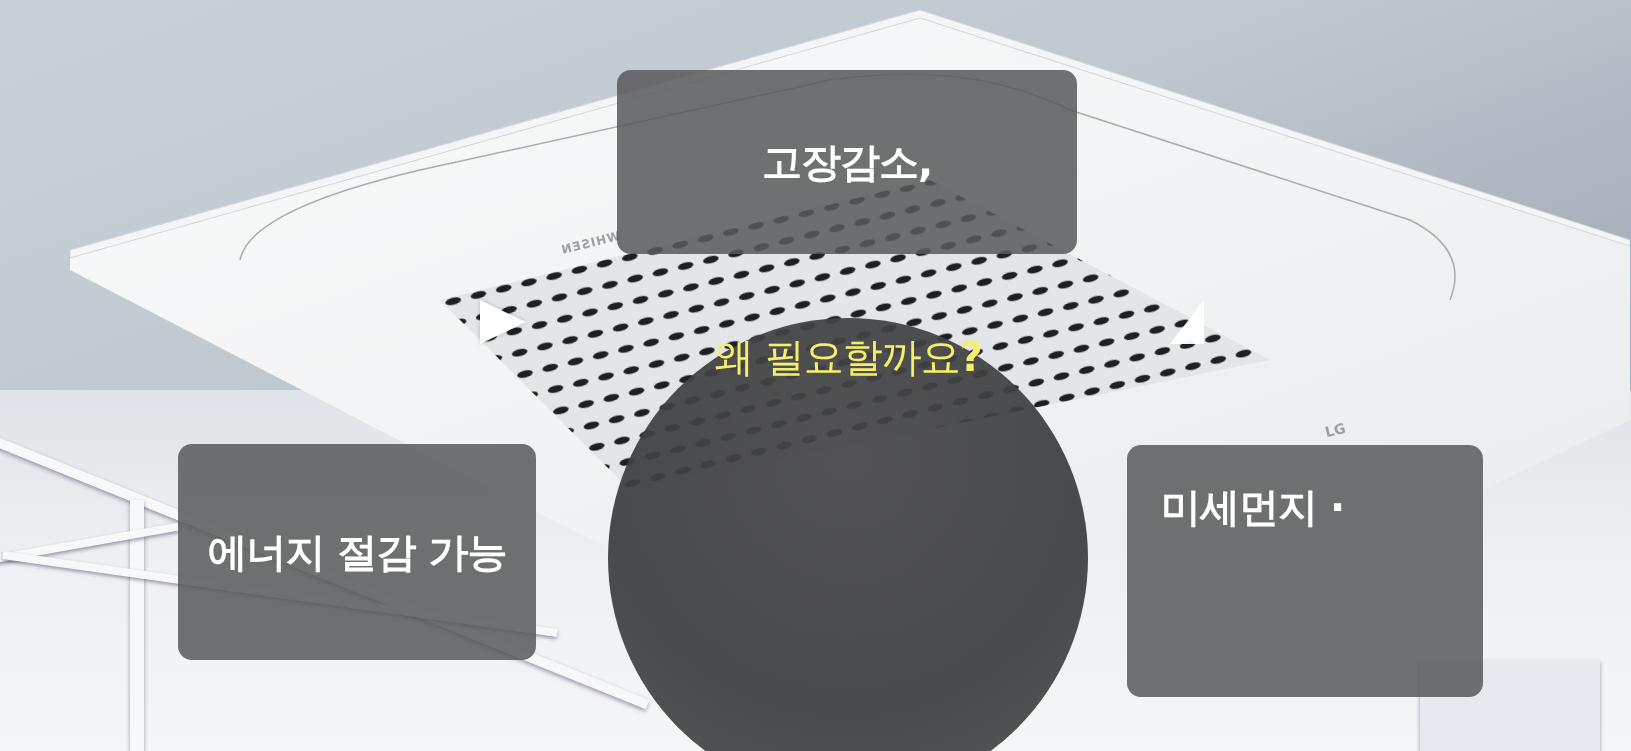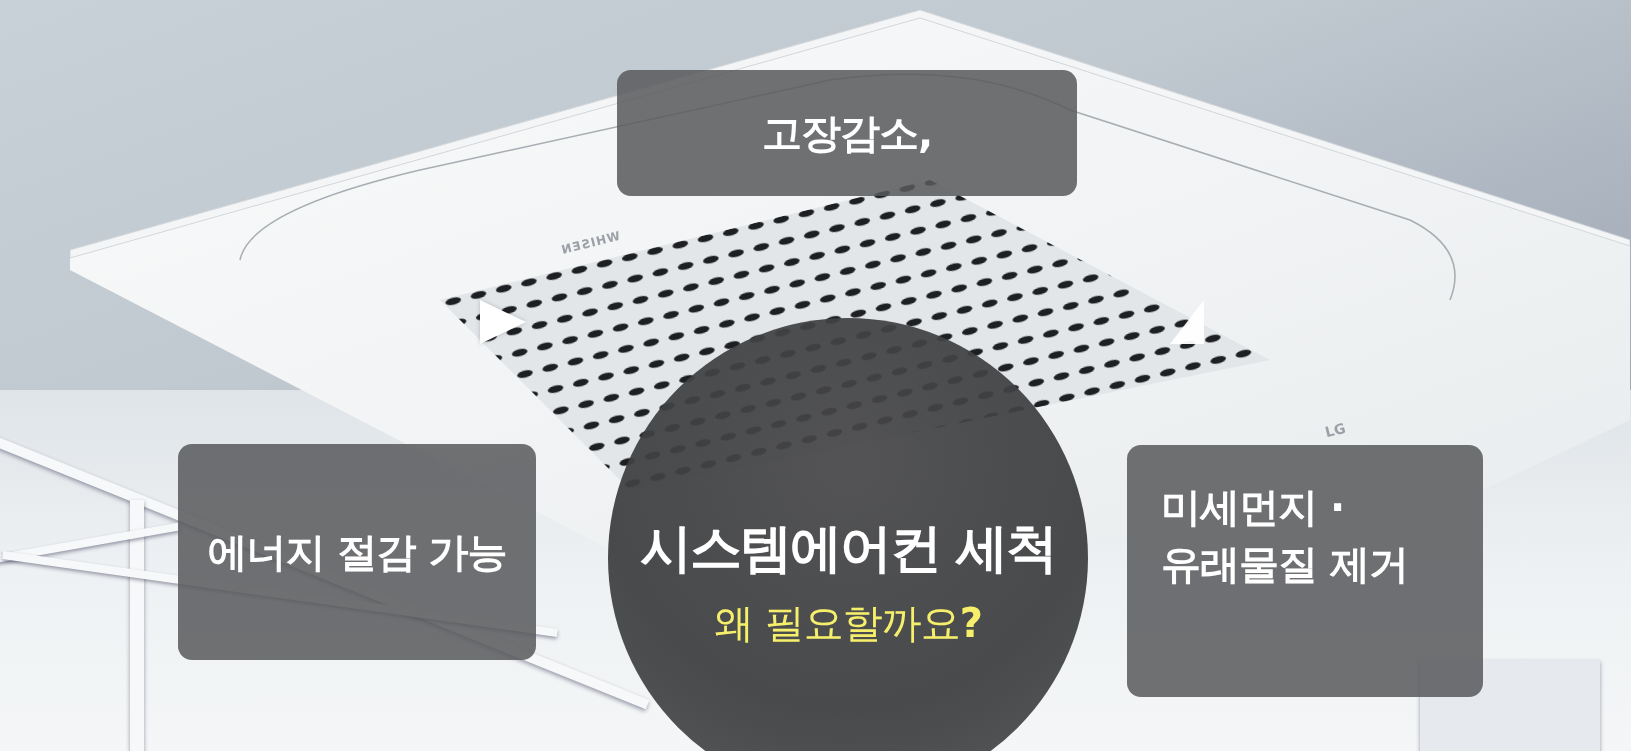--- a/index.html
+++ b/index.html
@@ -15,21 +15,21 @@
     .beam { position: absolute; background: #f7f8f9; box-shadow: 0 2px 4px rgba(40,40,70,0.45); }
 
     
     .panel { position: absolute; left: 70px; top: 0; width: 1560px; height: 560px; }
     .panel svg { width: 100%; height: 100%; }
 
     
     .box { position: absolute; background: rgba(88,90,92,0.86); border-radius: 14px;
       display: flex; align-items: center; justify-content: center; text-align: center;
       color: #ffffff; font-weight: bold; }
-    .box-top { left: 617px; top: 70px; width: 460px; height: 126px; flex-direction: column; }
+    .box-top { left: 617px; top: 70px; width: 460px; height: 184px; flex-direction: column; }
     .box-left { left: 178px; top: 444px; width: 358px; height: 216px; }
     .box-right { left: 1127px; top: 445px; width: 356px; height: 252px; justify-content: flex-start; padding-left: 34px; text-align: left; flex-direction: column; align-items: flex-start; }
 
     .box-line { font-size: 40px; line-height: 55px; letter-spacing: -1px; }
     .box-left .box-line { font-size: 40px; }
     .box-right .box-line { font-size: 40px; line-height: 57px; }
     .box-right .lines { margin-top: 34px; }
 
     .circle { position: absolute; left: 608px; top: 318px; width: 480px; height: 480px; border-radius: 50%;
       background: radial-gradient(circle at 50% 30%, rgba(70,70,72,0.92) 0%, rgba(62,63,65,0.94) 60%, rgba(80,82,84,0.95) 100%);
@@ -86,22 +86,20 @@
   <div class="box-line">고장감소,</div>
 </div>
 
 <div class="box box-left">
   <div class="box-line">에너지 절감 가능</div>
 </div>
 
 <div class="box box-right">
   <div class="lines">
     <div class="box-line">미세먼지 ·</div>
-    <div class="box-line">유래물질 제거</div>
   </div>
 </div>
 
 <div class="circle">
-  <div class="circle-title">시스템에어컨 세척</div>
   <div class="circle-sub">
     <span>왜 필요할까요</span><span class="q">?</span>
   </div>
 </div>
 
 </body></html>

